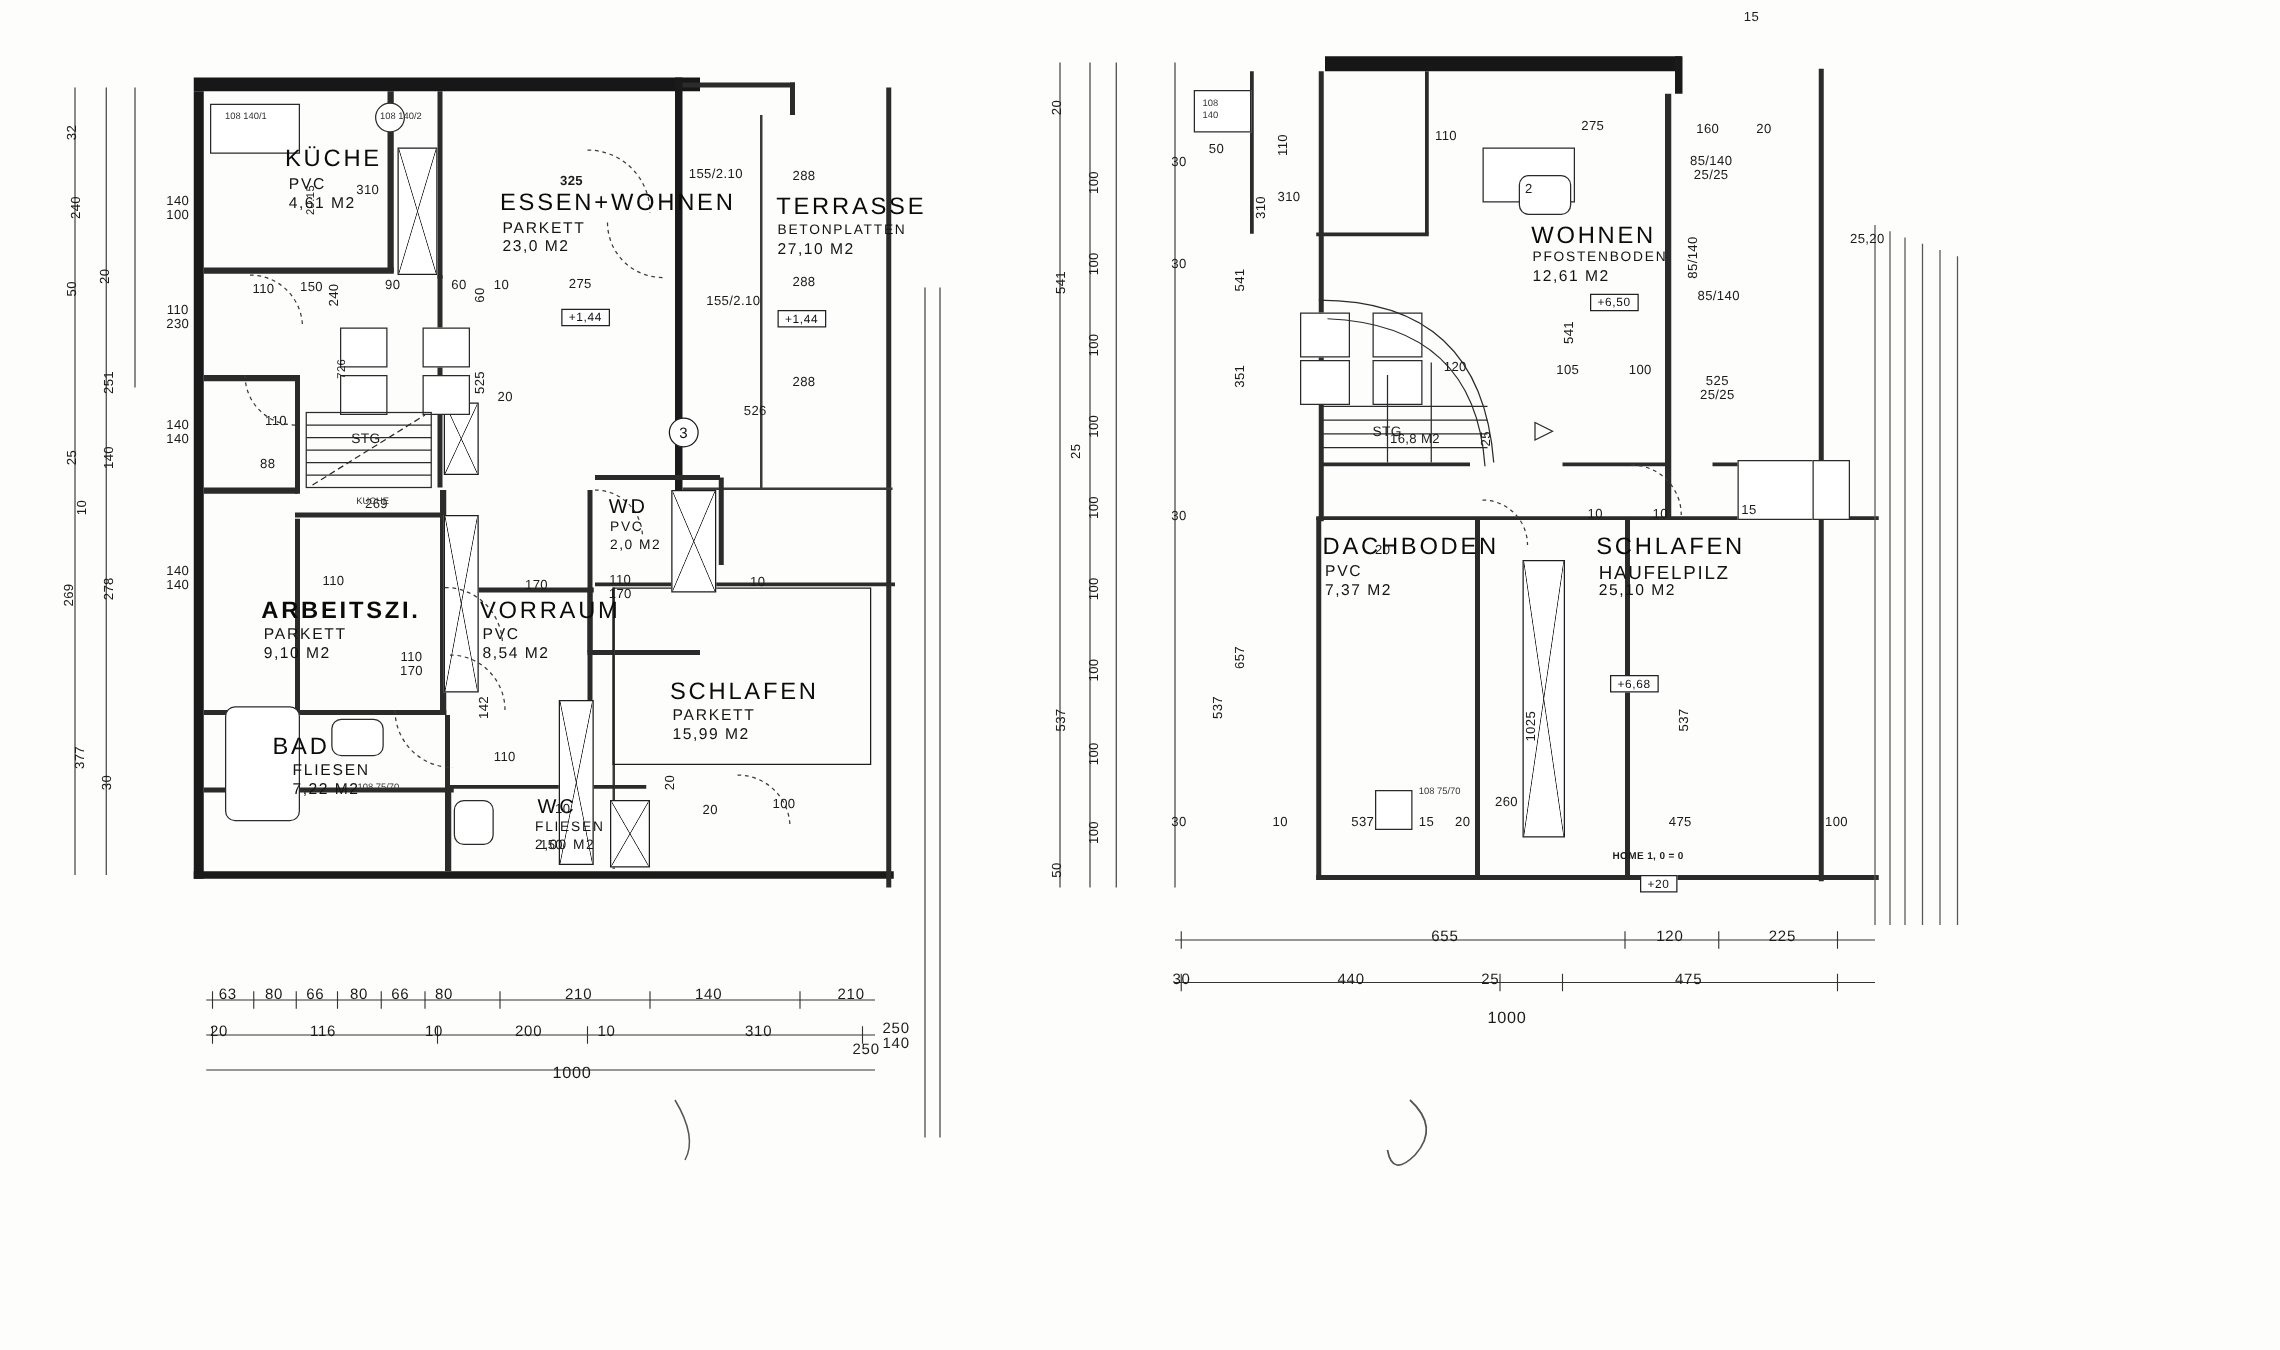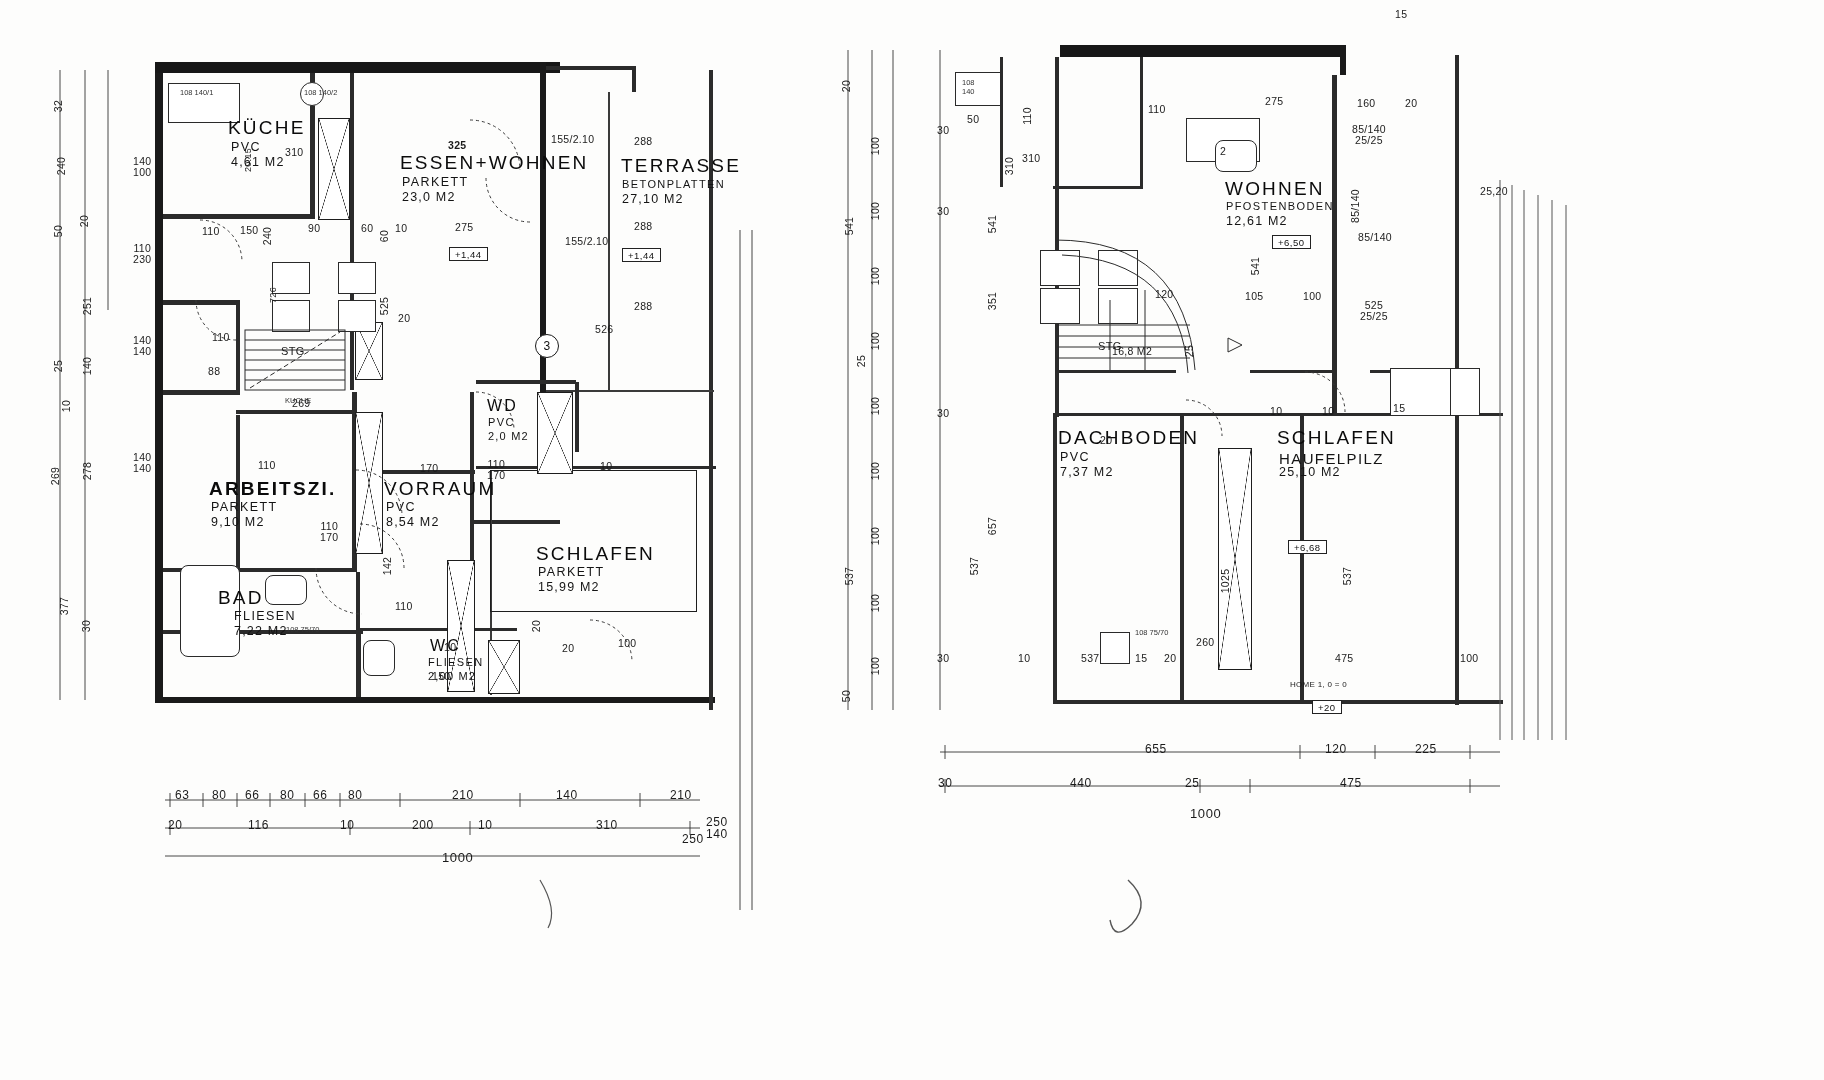--- a/index.html
+++ b/index.html
@@ -463,21 +463,21 @@
     <div class="lbl dim" style="left:1081px;top:652px;">537</div>
     <div class="lbl dim" style="left:1135px;top:652px;">15</div>
     <div class="lbl dim" style="left:1164px;top:652px;">20</div>
     <div class="lbl dim" style="left:1196px;top:636px;">260</div>
     <div class="lbl dim" style="left:1335px;top:652px;">475</div>
     <div class="lbl dim" style="left:1460px;top:652px;">100</div>
     <div class="lbl dim rot90" style="left:1213px;top:575px;">1025</div>
     <div class="lbl dim" style="left:1220px;top:145px;">2</div>
     <div class="lbl dim rot90" style="left:965px;top:560px;">537</div>
     <div class="lbl dim" style="left:1480px;top:185px;">25,20</div>
-    <div class="lbl dim" style="left:1290px;top:680px;font-size:8px;">HOME 1, 0 = 0</div>
+    <div class="lbl dim" style="left:1290px;top:680px;font-size:8px;font-weight:bold;">HOME 1, 0 = 0</div>
     <div class="lbl tiny-tag" style="left:1135px;top:628px;">108 75/70</div>
     <div class="lbl tiny-tag" style="left:962px;top:78px;">108<br>140</div>
 
     <div class="lbl dim big-dim" style="left:1145px;top:742px;">655</div>
     <div class="lbl dim big-dim" style="left:1325px;top:742px;">120</div>
     <div class="lbl dim big-dim" style="left:1415px;top:742px;">225</div>
     <div class="lbl dim big-dim" style="left:1070px;top:776px;">440</div>
     <div class="lbl dim big-dim" style="left:1185px;top:776px;">25</div>
     <div class="lbl dim big-dim" style="left:1340px;top:776px;">475</div>
     <div class="lbl dim big-dim" style="left:1190px;top:806px;font-size:13px;">1000</div>

